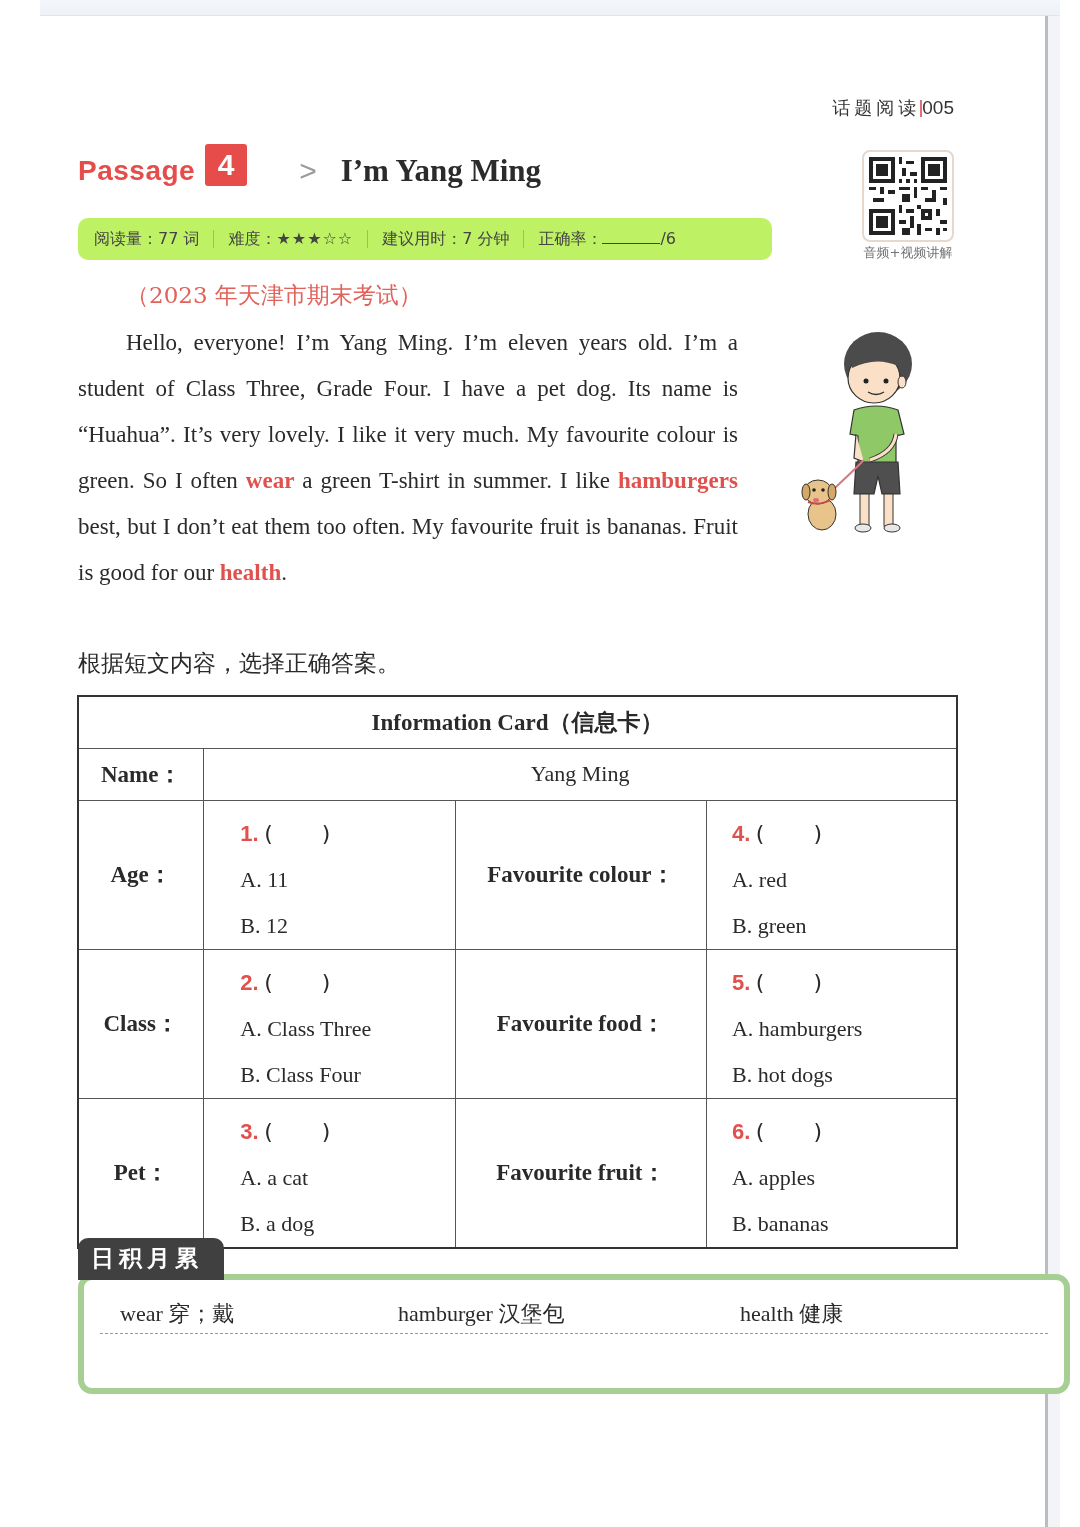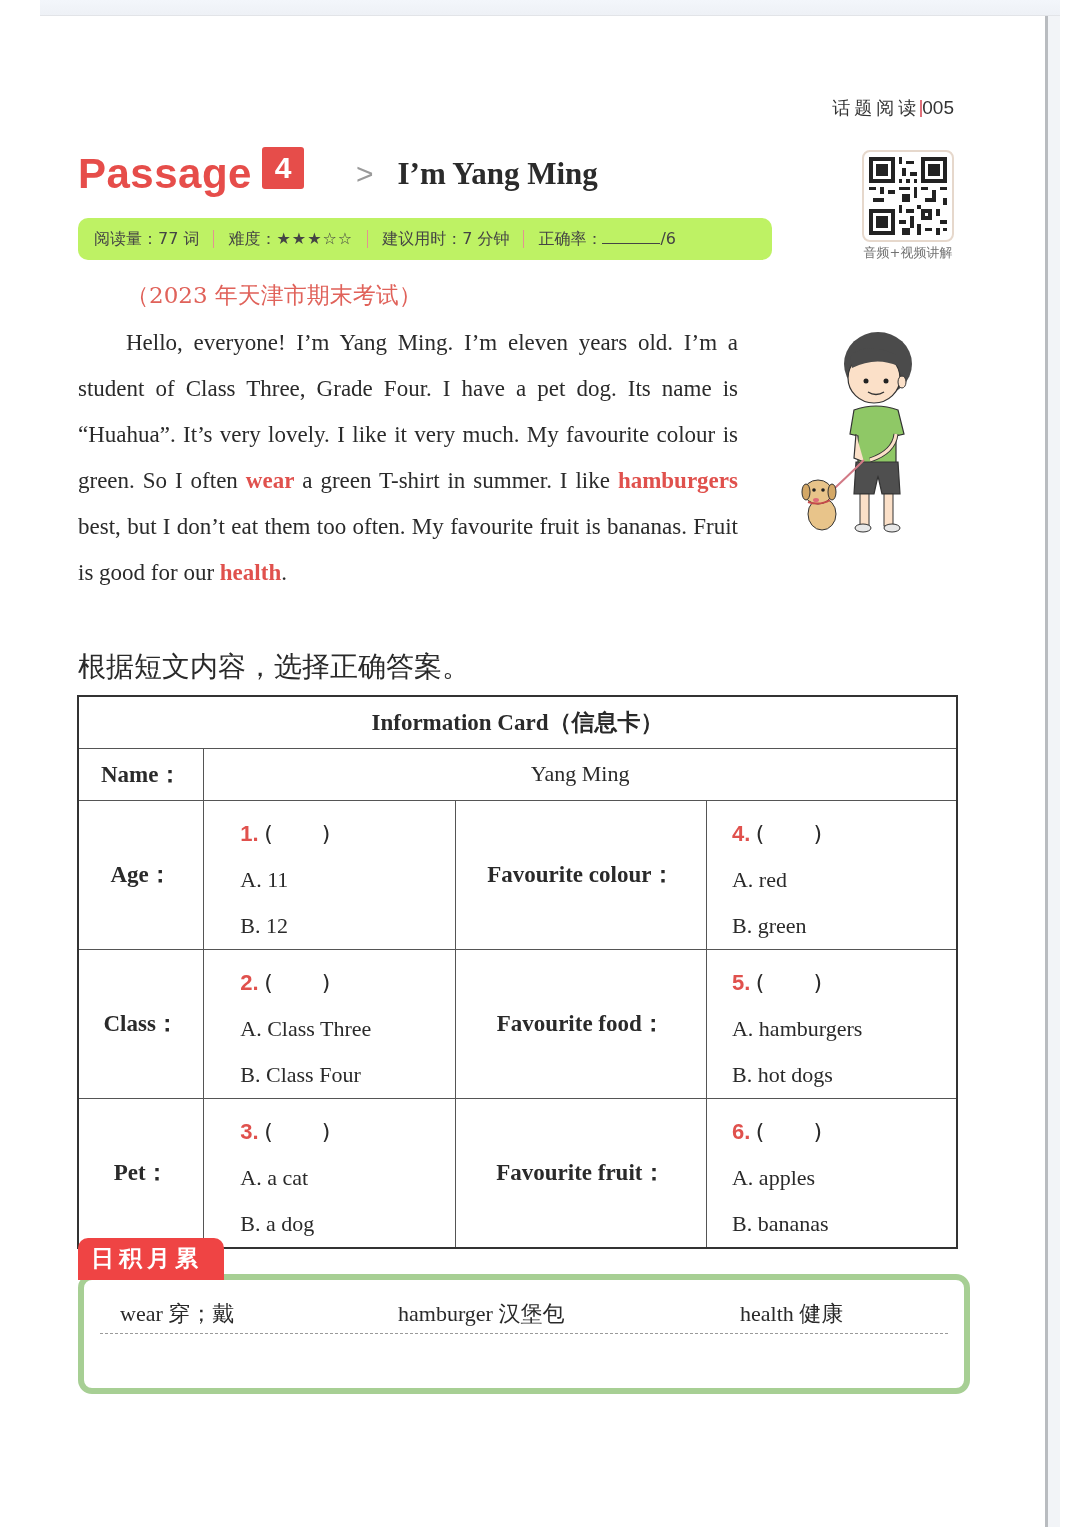--- a/index.html
+++ b/index.html
@@ -8,21 +8,21 @@
 
   .scan-top { position: absolute; left: 40px; top: 0; width: 1020px; height: 16px; background: linear-gradient(#f3f6fb, #eef1f6); border-bottom: 1px solid #e2e4e8; }
   .scan-right { position: absolute; left: 1045px; top: 16px; width: 3px; height: 1511px; background: #b9bcc0; }
   .scan-right2 { position: absolute; left: 1048px; top: 16px; width: 12px; height: 1511px; background: #f2f4f7; }
 
   .running-head { position: absolute; right: 126px; top: 96px; font-family: "DejaVu Sans", sans-serif; font-size: 18px; color: #333; display: flex; align-items: center; gap: 0; letter-spacing: 4px; }
   .running-head .sep { width: 2px; height: 17px; background: #e0707a; }
   .running-head .page-no { letter-spacing: 0; font-family: "Liberation Sans", sans-serif; font-size: 19px; }
 
   .passage-head { position: absolute; left: 78px; top: 150px; display: flex; align-items: center; }
-  .passage-word { font-family: "Liberation Sans", sans-serif; font-weight: bold; font-size: 42px; color: #e64d4a; letter-spacing: 0.5px; text-align: center; }
+  .passage-word { font-family: "Liberation Sans", sans-serif; font-weight: bold; font-size: 28px; color: #e64d4a; letter-spacing: 0.5px; text-align: center; }
   .passage-num { margin-left: 10px; width: 42px; height: 42px; background: #e64d4a; color: #fff; font-family: "Liberation Sans", sans-serif; font-weight: bold; font-size: 30px; display: flex; align-items: center; justify-content: center; border-radius: 3px; position: relative; top: -6px; }
   .chev { margin-left: 52px; font-family: "Liberation Sans", sans-serif; font-size: 30px; color: #9a9a9a; }
   .passage-title { margin-left: 24px; font-family: "Liberation Serif", serif; font-weight: bold; font-size: 31px; color: #2b2b2b; }
 
   .info-bar { position: absolute; left: 78px; top: 218px; width: 694px; height: 42px; background: #bef264; border-radius: 10px; display: flex; align-items: center; padding-left: 16px; font-family: "DejaVu Sans", sans-serif; font-size: 16px; color: #444; }
   .info-bar .item { white-space: nowrap; }
   .info-bar .div { width: 1px; height: 18px; background: #e29490; margin: 0 14px; }
   .stars { letter-spacing: 1px; font-size: 16px; }
   .blank { display: inline-block; width: 58px; border-bottom: 1px solid #444; height: 14px; vertical-align: baseline; }
 
@@ -30,36 +30,36 @@
   .qr-label { position: absolute; left: 858px; top: 244px; width: 100px; text-align: center; font-family: "DejaVu Sans", sans-serif; font-size: 13px; color: #737373; }
 
   .source { position: absolute; left: 126px; top: 280px; font-size: 23px; color: #e0625a; font-family: "DejaVu Serif", serif; }
 
   .passage { position: absolute; left: 78px; top: 320px; width: 660px; font-size: 23px; line-height: 46px; text-align: justify; color: #2a2a2a; }
   .passage p { text-indent: 48px; }
   .hl { color: #e0514d; font-weight: bold; }
 
   .illus { position: absolute; left: 798px; top: 326px; width: 125px; height: 210px; }
 
-  .instruction { position: absolute; left: 78px; top: 648px; font-family: "DejaVu Serif", serif; font-size: 28px; color: #2a2a2a; }
+  .instruction { position: absolute; left: 78px; top: 648px; font-family: "DejaVu Serif", serif; font-size: 23px; color: #2a2a2a; }
 
   table.card { position: absolute; left: 77px; top: 695px; width: 881px; border-collapse: collapse; border: 2px solid #333; font-size: 22px; }
   table.card td { border: 1.2px solid #555; }
   .card-title { height: 52px; text-align: center; font-weight: bold; font-size: 23px; }
   .name-row td { height: 52px; margin-top: 45px; }
   .lab { text-align: center; font-weight: bold; font-size: 23px; }
   .val { text-align: center; }
   .q-cell { padding-left: 36px; height: 140px; vertical-align: top; padding-top: 10px; line-height: 46px; }
   .q-cell.right { padding-left: 25px; }
   .qnum { font-family: "Liberation Sans", sans-serif; font-weight: bold; color: #e0514d; font-size: 22px; }
   .paren { font-family: "DejaVu Sans", sans-serif; font-size: 22px; white-space: pre; }
 
   .accum { position: absolute; left: 78px; top: 1238px; width: 880px; height: 156px; }
-  .accum-tab { position: absolute; left: 0; top: 0; width: 146px; height: 42px; background: #ef4444; border-radius: 10px 10px 0 0; color: #fff; font-family: "DejaVu Sans", sans-serif; font-weight: bold; font-size: 23px; letter-spacing: 5px; padding-left: 13px; line-height: 40px; }
-  .accum-box { position: absolute; left: 0; top: 36px; width: 892px; height: 120px; border: 6px solid #a7cf94; border-radius: 14px; background: #fff; padding: 8px 16px 0 16px; }
+  .accum-tab { position: absolute; left: 0; top: 0; width: 146px; height: 42px; background: #404040; border-radius: 10px 10px 0 0; color: #fff; font-family: "DejaVu Sans", sans-serif; font-weight: bold; font-size: 23px; letter-spacing: 5px; padding-left: 13px; line-height: 40px; }
+  .accum-box { position: absolute; left: 0; top: 36px; width: 992px; height: 120px; border: 6px solid #a7cf94; border-radius: 14px; background: #fff; padding: 8px 16px 0 16px; }
   .accum-row { height: 46px; border-bottom: 1.5px dashed #9a9a9a; display: flex; align-items: flex-end; padding-bottom: 4px; font-size: 22px; color: #2a2a2a; }
   .accum-row .w1 { width: 298px; padding-left: 20px; }
   .accum-row .w2 { width: 342px; }
   .accum-row .full { padding-left: 20px; }
 </style>
 </head>
 <body>
 
 <div class="scan-top"></div>
 <div class="scan-right2"></div>

